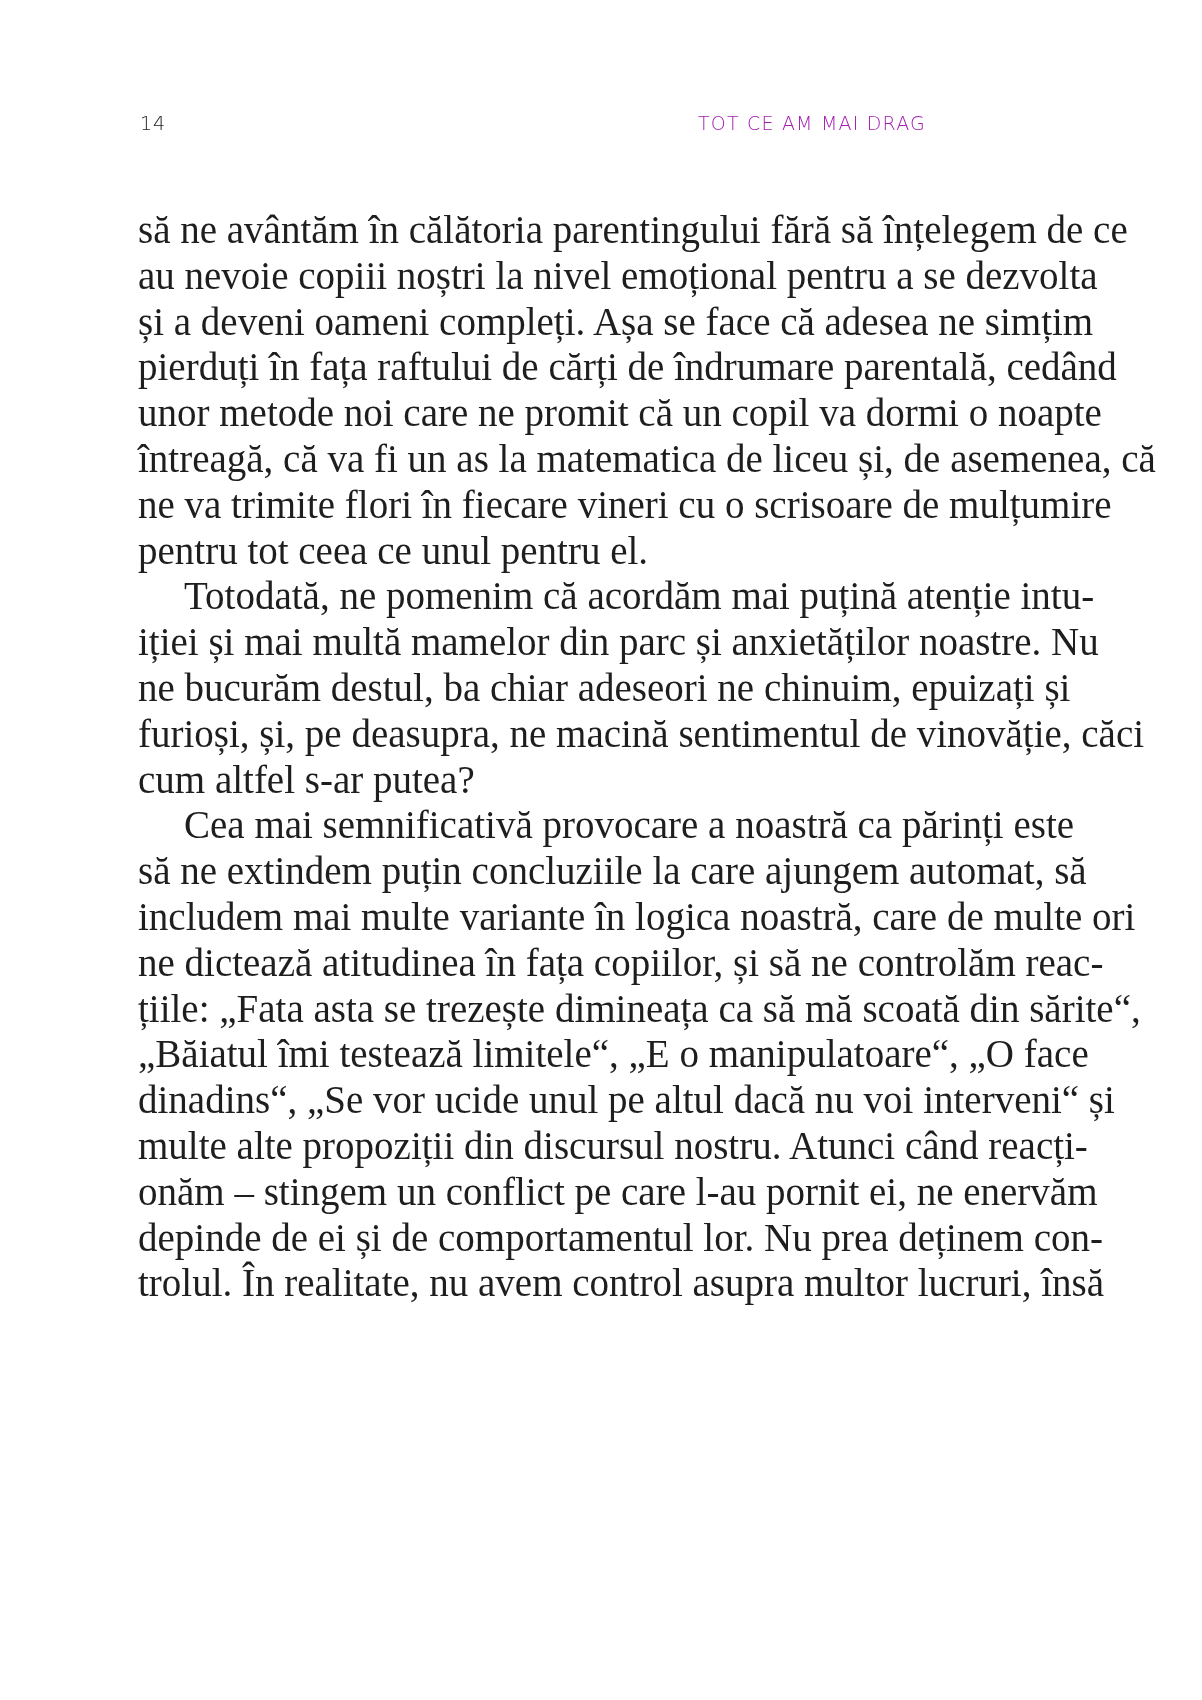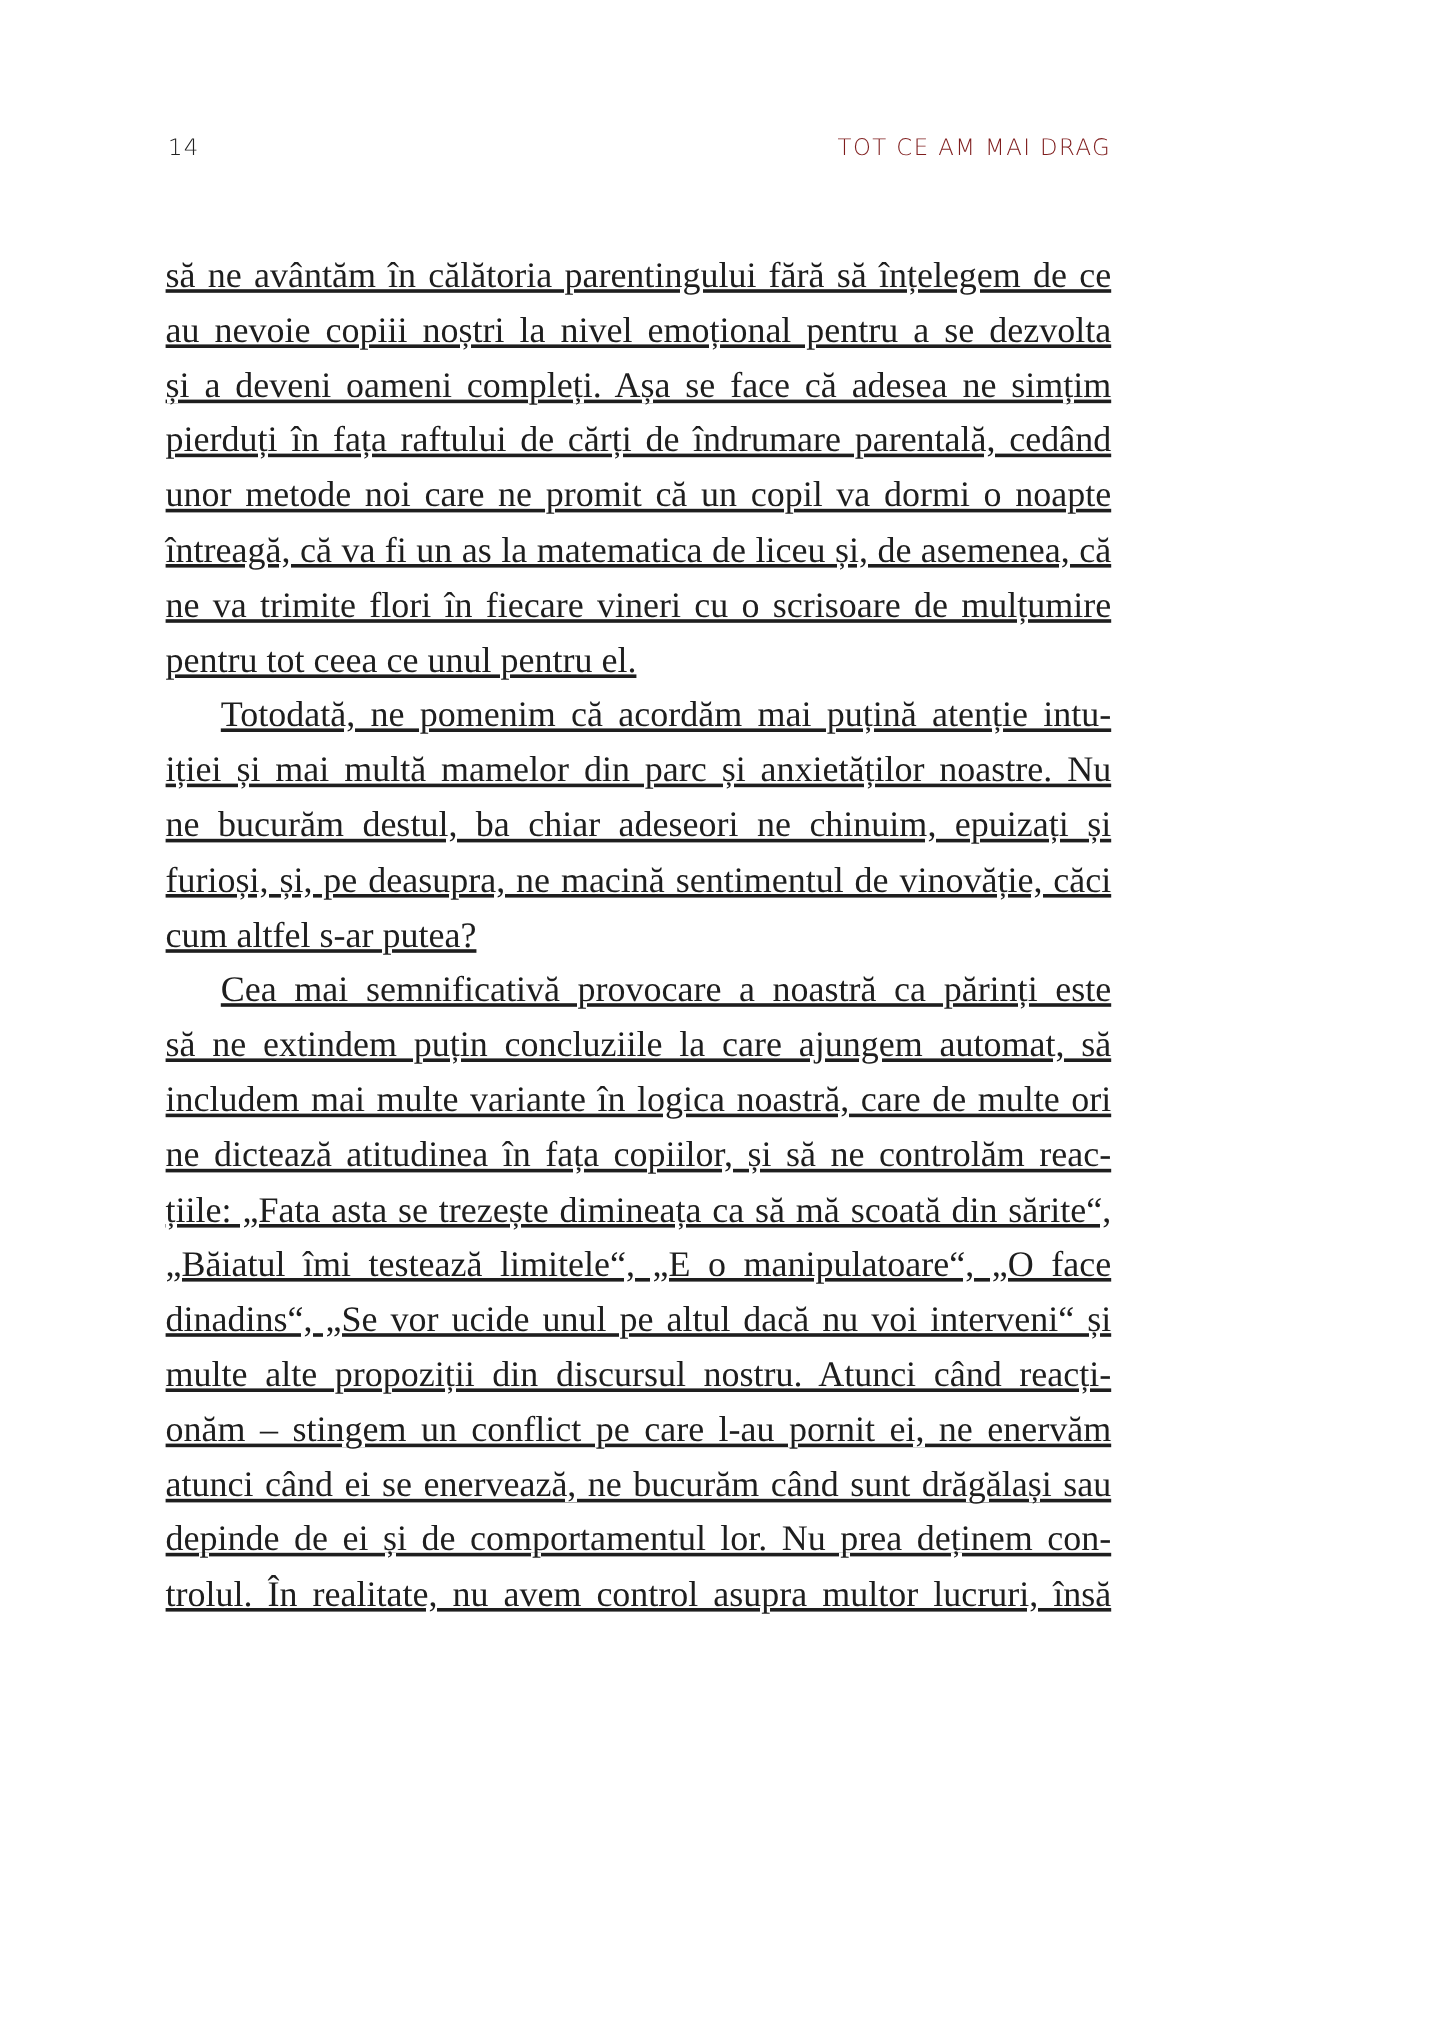--- a/index.html
+++ b/index.html
@@ -3,25 +3,25 @@
 <meta charset="utf-8">
 <style>
   html, body { margin: 0; padding: 0; background: #ffffff; }
   body { width: 1202px; height: 1700px; position: relative; overflow: hidden; }
   .page { position: absolute; left: 0; top: 0; width: 1185px; height: 1700px; background: #ffffff; }
   .running-head {
     position: absolute; top: 112px; left: 140px; width: 786px; height: 30px;
     font-family: "DejaVu Sans", sans-serif; font-size: 19px; letter-spacing: 1px;
   }
   .page-number { position: absolute; left: 0; top: 0; color: #222222; font-weight: 300; }
-  .book-title { position: absolute; right: 0; top: 0; color: #7f1d1d; font-weight: 300; letter-spacing: 1.2px; }
+  .book-title { position: absolute; right: 0; top: 0; color: #a21caf; font-weight: 300; letter-spacing: 1.2px; }
   .body-text {
     position: absolute; left: 138px; top: 207px; width: 788px;
     font-family: "Liberation Serif", "DejaVu Serif", serif;
-    font-size: 30px; color: #1e1e1e; text-decoration: underline;
+    font-size: 39px; color: #1e1e1e;
   }
   .line {
     height: 45.8px; line-height: 45.8px; white-space: nowrap;
     text-align: justify; text-align-last: justify;
   }
   .line.last { text-align-last: left; }
   .line.indent { padding-left: 46px; }
   em { font-style: italic; }
 </style>
 </head>
@@ -57,18 +57,17 @@
     <div>
       <div class="line indent">Cea mai semnificativă provocare a noastră ca părinți este</div>
       <div class="line">să ne extindem puțin concluziile la care ajungem automat, să</div>
       <div class="line">includem mai multe variante în logica noastră, care de multe ori</div>
       <div class="line">ne dictează atitudinea în fața copiilor, și să ne controlăm reac-</div>
       <div class="line">țiile: „Fata asta se trezește dimineața ca să mă scoată din sărite“,</div>
       <div class="line">„Băiatul îmi testează limitele“, „E o manipulatoare“, „O face</div>
       <div class="line">dinadins“, „Se vor ucide unul pe altul dacă nu voi interveni“ și</div>
       <div class="line">multe alte propoziții din discursul nostru. Atunci când reacți-</div>
       <div class="line">onăm – stingem un conflict pe care l-au pornit ei, ne enervăm</div>
-      <div class="line">atunci când ei se enervează, ne bucurăm când sunt drăgălași sau</div>
       <div class="line">depinde de ei și de comportamentul lor. Nu prea deținem con-</div>
       <div class="line">trolul. În realitate, nu avem control asupra multor lucruri, însă</div>
     </div>
   </div>
 </div>
 
 </body></html>

